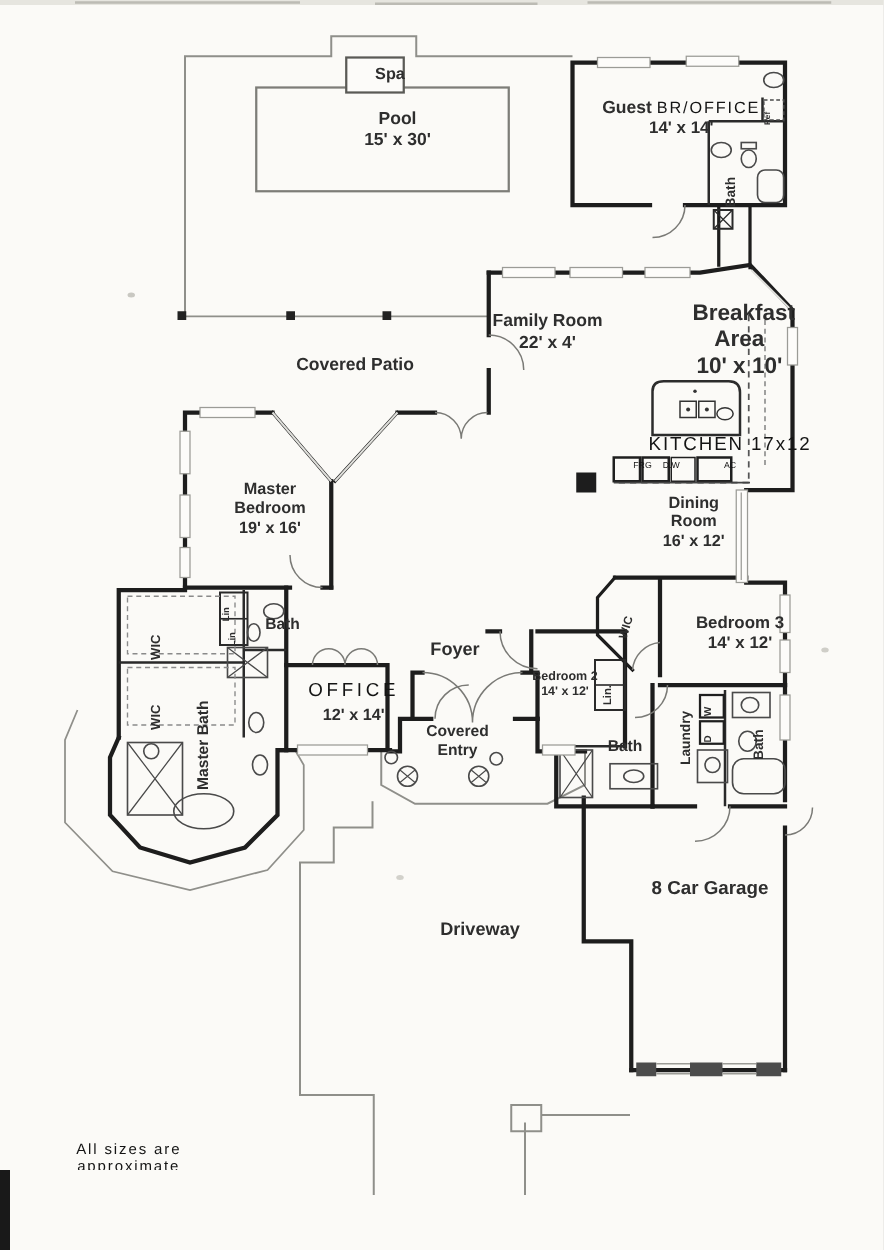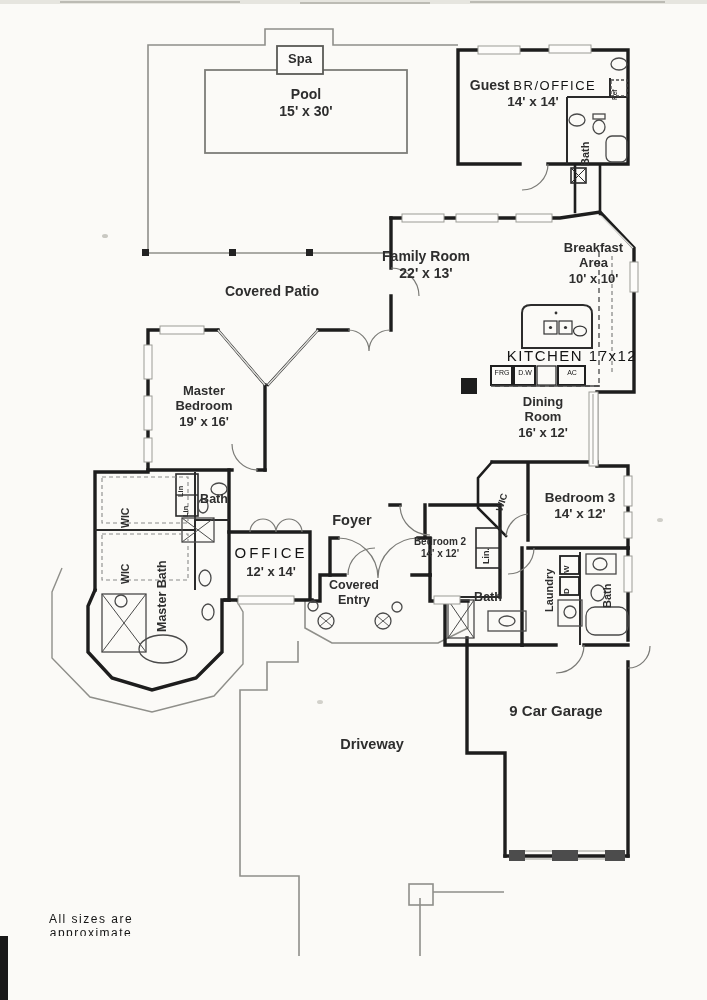--- a/index.html
+++ b/index.html
@@ -1,19 +1,19 @@
 <!DOCTYPE html>
 <html><head>
 <meta charset="utf-8">
 <style>
   html,body{margin:0;padding:0;background:#d9d9d6;}
   .page{position:relative;width:707px;height:1000px;margin:0 auto;background:#fbfaf7;overflow:hidden;
         font-family:"Liberation Sans",sans-serif;}
   svg{position:absolute;left:0;top:0;}
-  .lab{position:absolute;font-weight:700;color:#2e2e2e;text-align:center;line-height:1.18;}
+  .lab{position:absolute;font-weight:700;color:#2e2e2e;text-align:center;line-height:1.18;padding-left:12px;}
   .ln{display:block;}
   .vlab{position:absolute;font-weight:700;color:#2e2e2e;writing-mode:vertical-rl;
         transform:rotate(180deg);line-height:1;white-space:nowrap;}
   .hand{font-family:Liberation Sans, sans-serif;font-weight:400;color:#141414;letter-spacing:1.5px;}
   .hand .ln{letter-spacing:1.5px;}
   .note-clip{height:10px;overflow:hidden;}
 </style>
 </head>
 <body>
 
@@ -212,24 +212,24 @@
   <div class="lab" style="left:462px;top:77px;width:142px;font-size:14px">
     <span class="ln"><span>Guest</span> <span class="hand" style="font-size:13px">BR/OFFICE</span></span>
     <span class="ln" style="font-size:13.5px">14' x 14'</span>
   </div>
 
   <div class="vlab" style="left:612px;top:82px;height:18px;font-size:6.5px">Ref</div>
   <div class="vlab" style="left:580px;top:128px;height:38px;font-size:11px">Bath</div>
 
   <div class="lab" style="left:376px;top:248px;width:100px;font-size:14px">
     <span class="ln">Family Room</span>
-    <span class="ln">22' x 13'</span>
-  </div>
-
-  <div class="lab" style="left:556px;top:240px;width:75px;font-size:13px">
+    <span class="ln">22' x 4'</span>
+  </div>
+
+  <div class="lab" style="left:542px;top:240px;width:75px;font-size:18px">
     <span class="ln">Breakfast</span>
     <span class="ln">Area</span>
     <span class="ln">10' x 10'</span>
   </div>
 
   <div class="lab hand" style="left:497px;top:347px;width:150px;font-size:15px;font-weight:400">KITCHEN 17x12</div>
 
   <div class="lab hand" style="left:492px;top:369px;width:20px;font-size:7px;letter-spacing:0">FRG</div>
   <div class="lab hand" style="left:515px;top:369px;width:20px;font-size:7px;letter-spacing:0">D.W</div>
   <div class="lab hand" style="left:560px;top:369px;width:24px;font-size:7px;letter-spacing:0">AC</div>
@@ -279,21 +279,21 @@
   <div class="lab" style="left:530px;top:490px;width:100px;font-size:13.5px">
     <span class="ln">Bedroom 3</span>
     <span class="ln">14' x 12'</span>
   </div>
 
   <div class="vlab" style="left:544px;top:554px;height:58px;font-size:11px">Laundry</div>
   <div class="vlab" style="left:563px;top:559px;height:14px;font-size:8px">W</div>
   <div class="vlab" style="left:563px;top:580px;height:14px;font-size:8px">D</div>
   <div class="vlab" style="left:602px;top:572px;height:36px;font-size:11px">Bath</div>
 
-  <div class="lab" style="left:502px;top:702px;width:108px;font-size:15px">9 Car Garage</div>
+  <div class="lab" style="left:502px;top:702px;width:108px;font-size:15px">8 Car Garage</div>
 
   <div class="lab" style="left:330px;top:736px;width:84px;font-size:14.5px">Driveway</div>
 
   <div class="lab hand" style="left:16px;top:912px;width:150px;font-size:12px;font-weight:400;text-align:center">
     <span class="ln">All sizes are</span>
     <span class="ln note-clip">approximate</span>
   </div>
 
 </div>
 

